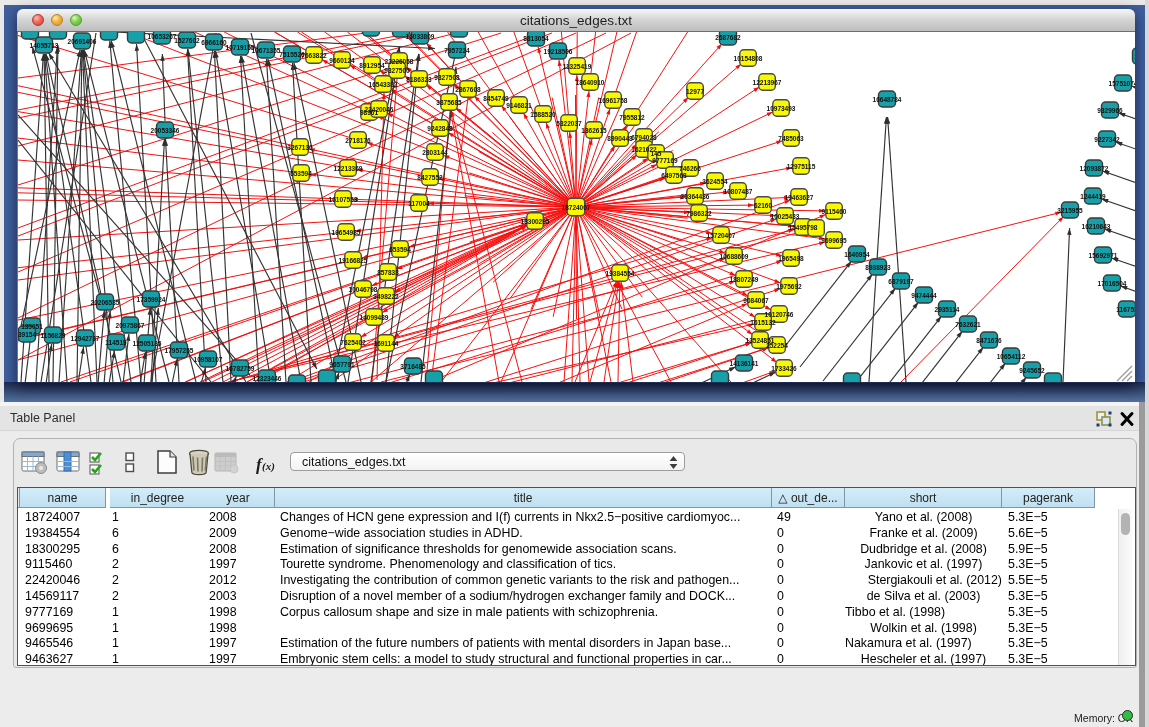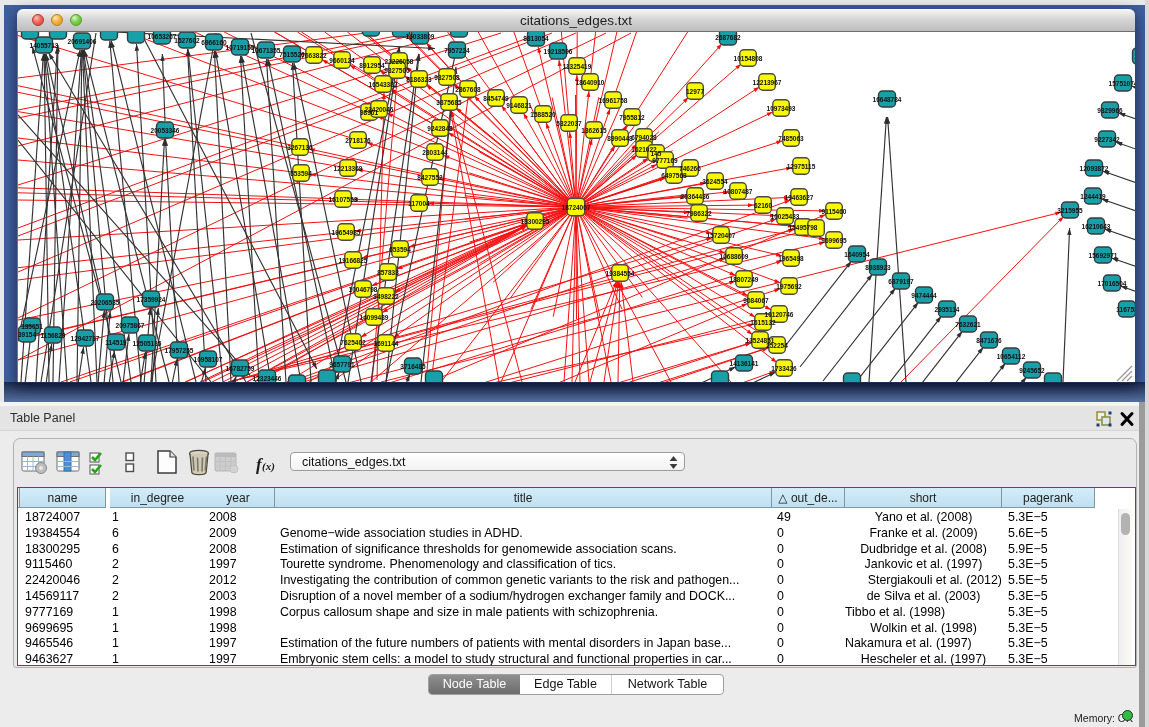--- a/index.html
+++ b/index.html
@@ -915,20 +915,21 @@
         <div class="hc" style="left:184px;width:73px;">year</div>
         <div class="hc" style="left:257px;width:497px;">title</div>
         <div class="hc" style="left:754px;width:73px;">△ out_de...</div>
         <div class="hc" style="left:827px;width:157px;">short</div>
         <div class="hc" style="left:984px;width:93px;">pagerank</div>
       </div>
       <div class="trow" style="top:21.0px">
           <span style="left:7px">18724007</span>
           <span style="left:94px">1</span>
           <span style="left:191px">2008</span>
+          <span style="left:262px">Changes of HCN gene expression and I(f) currents in Nkx2.5−positive cardiomyoc...</span>
           <span style="left:759px">49</span>
           <span style="left:827px;width:157px;text-align:center">Yano et al. (2008)</span>
           <span style="left:990px">5.3E−5</span>
         </div>
 <div class="trow" style="top:36.8px">
           <span style="left:7px">19384554</span>
           <span style="left:94px">6</span>
           <span style="left:191px">2009</span>
           <span style="left:262px">Genome−wide association studies in ADHD.</span>
           <span style="left:759px">0</span>
@@ -1004,18 +1005,17 @@
           <span style="left:262px">Embryonic stem cells: a model to study structural and functional properties in car...</span>
           <span style="left:759px">0</span>
           <span style="left:827px;width:157px;text-align:center">Hescheler et al. (1997)</span>
           <span style="left:990px">5.3E−5</span>
         </div>
       <div id="vsb">
           <div class="th"></div>
         </div>
     </div>
   </div>
-  <div id="tabs"><span class="tab sel w1">Node Table</span><span class="tab mid w2">Edge Table</span><span class="tab w3">Network Table</span></div>
   <div id="mem">Memory: OK</div>
   <div id="memdot"></div>
 </div>
 <div id="rstrip2"></div>
 <div id="rstrip1"></div>
 
 </body></html>

